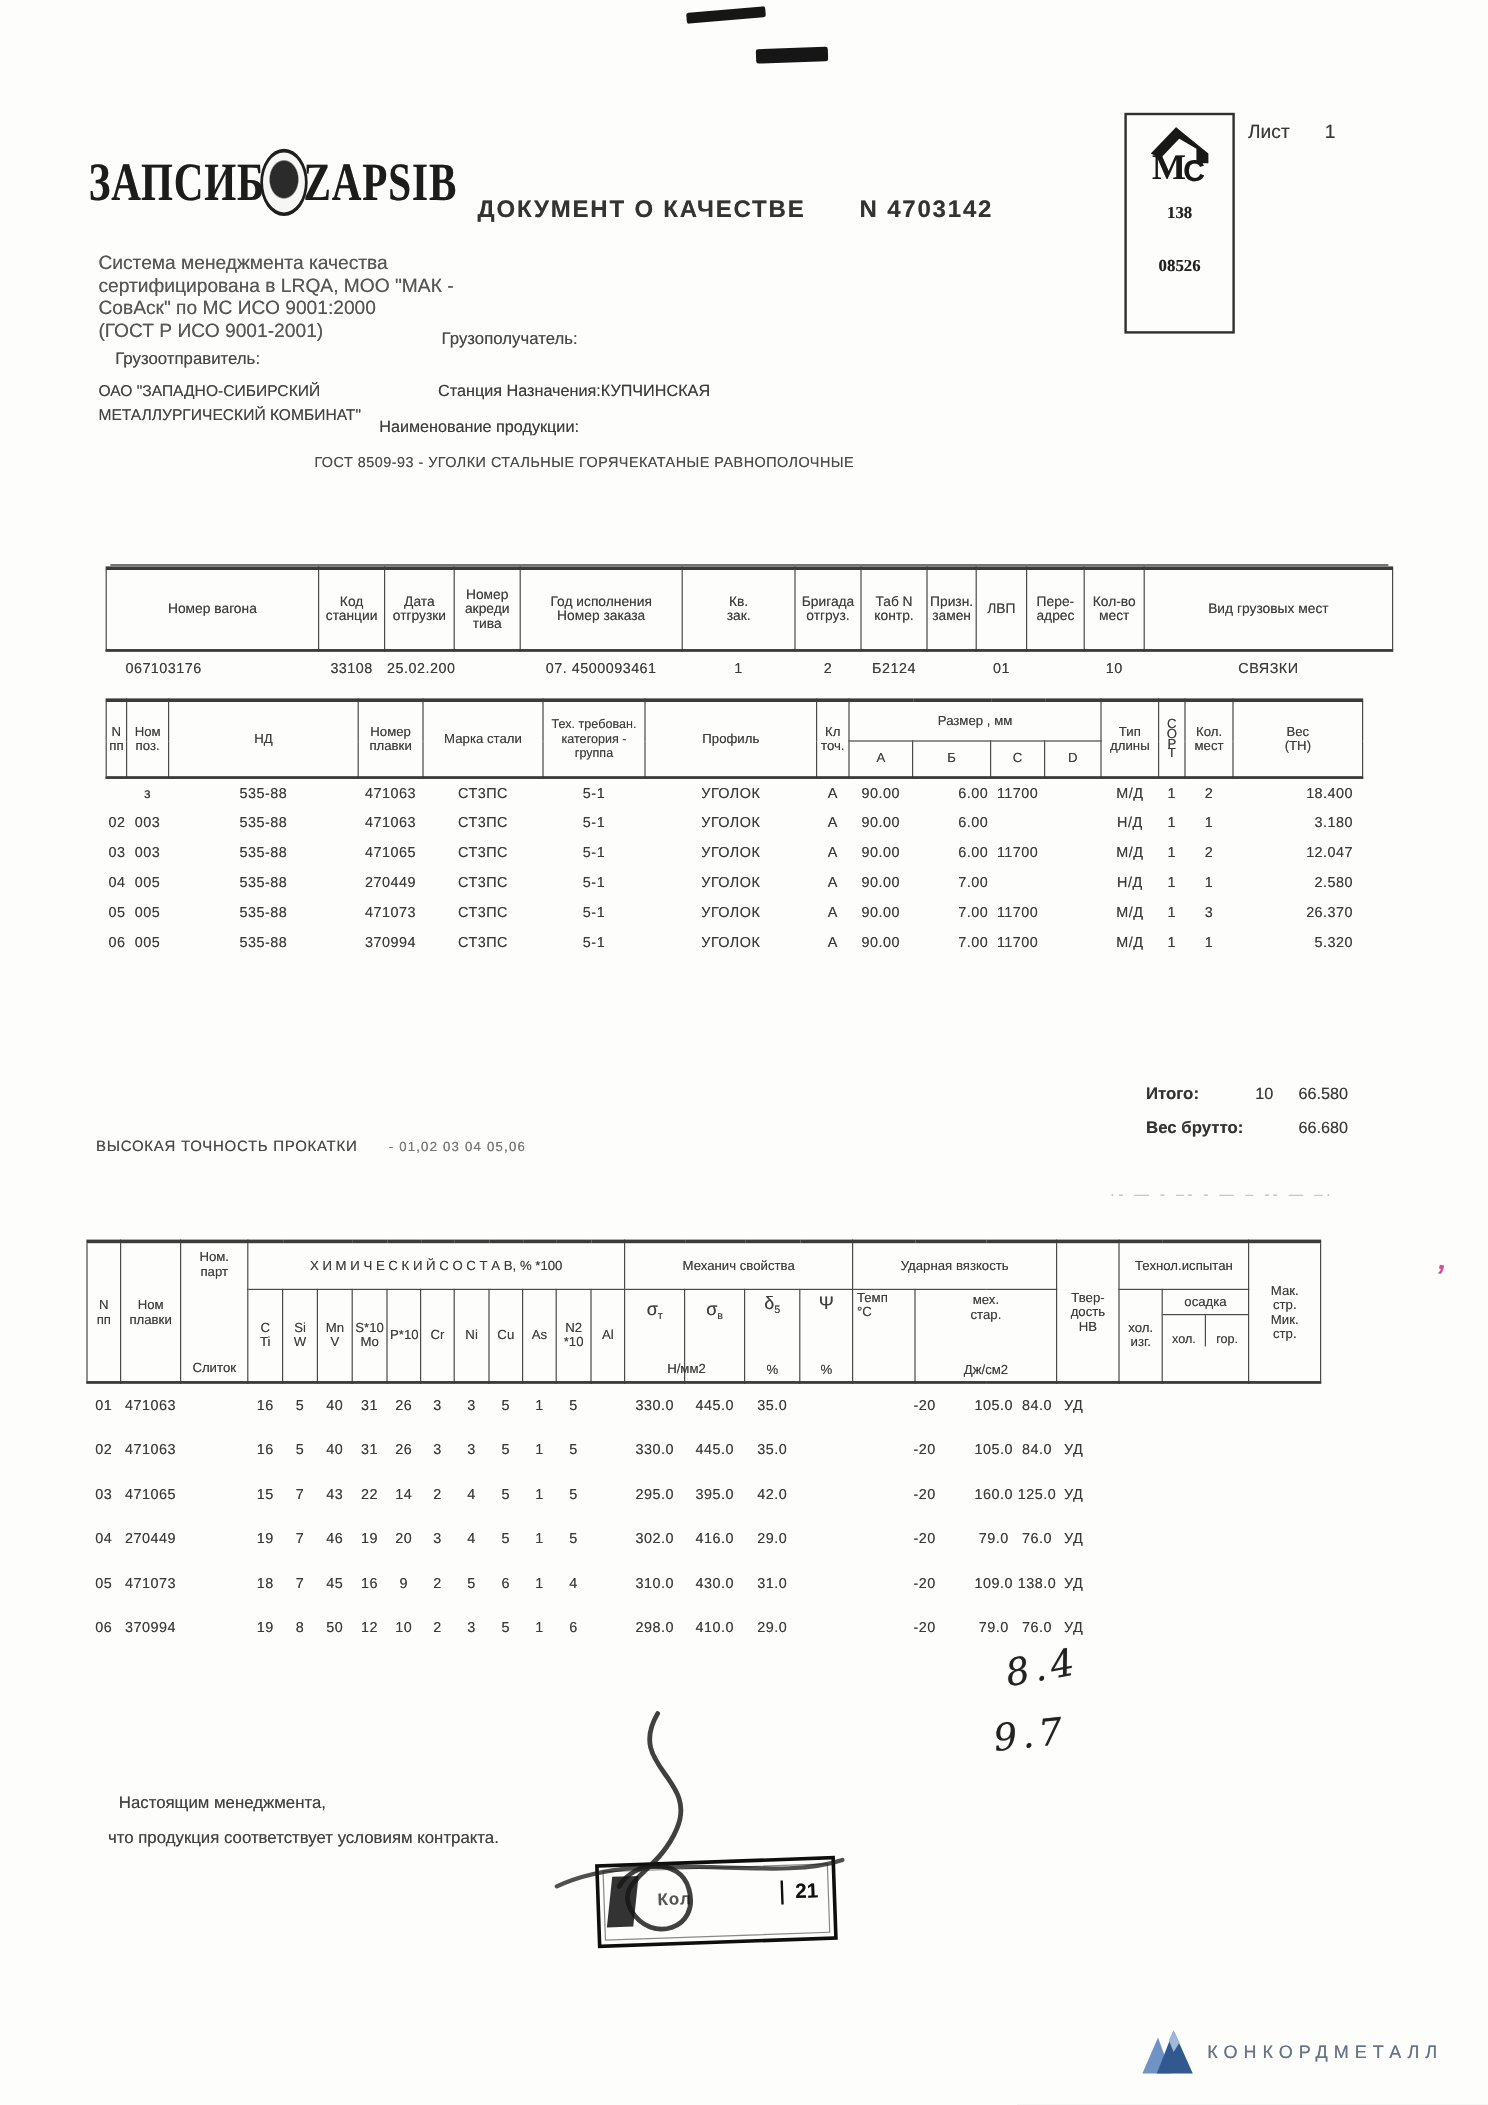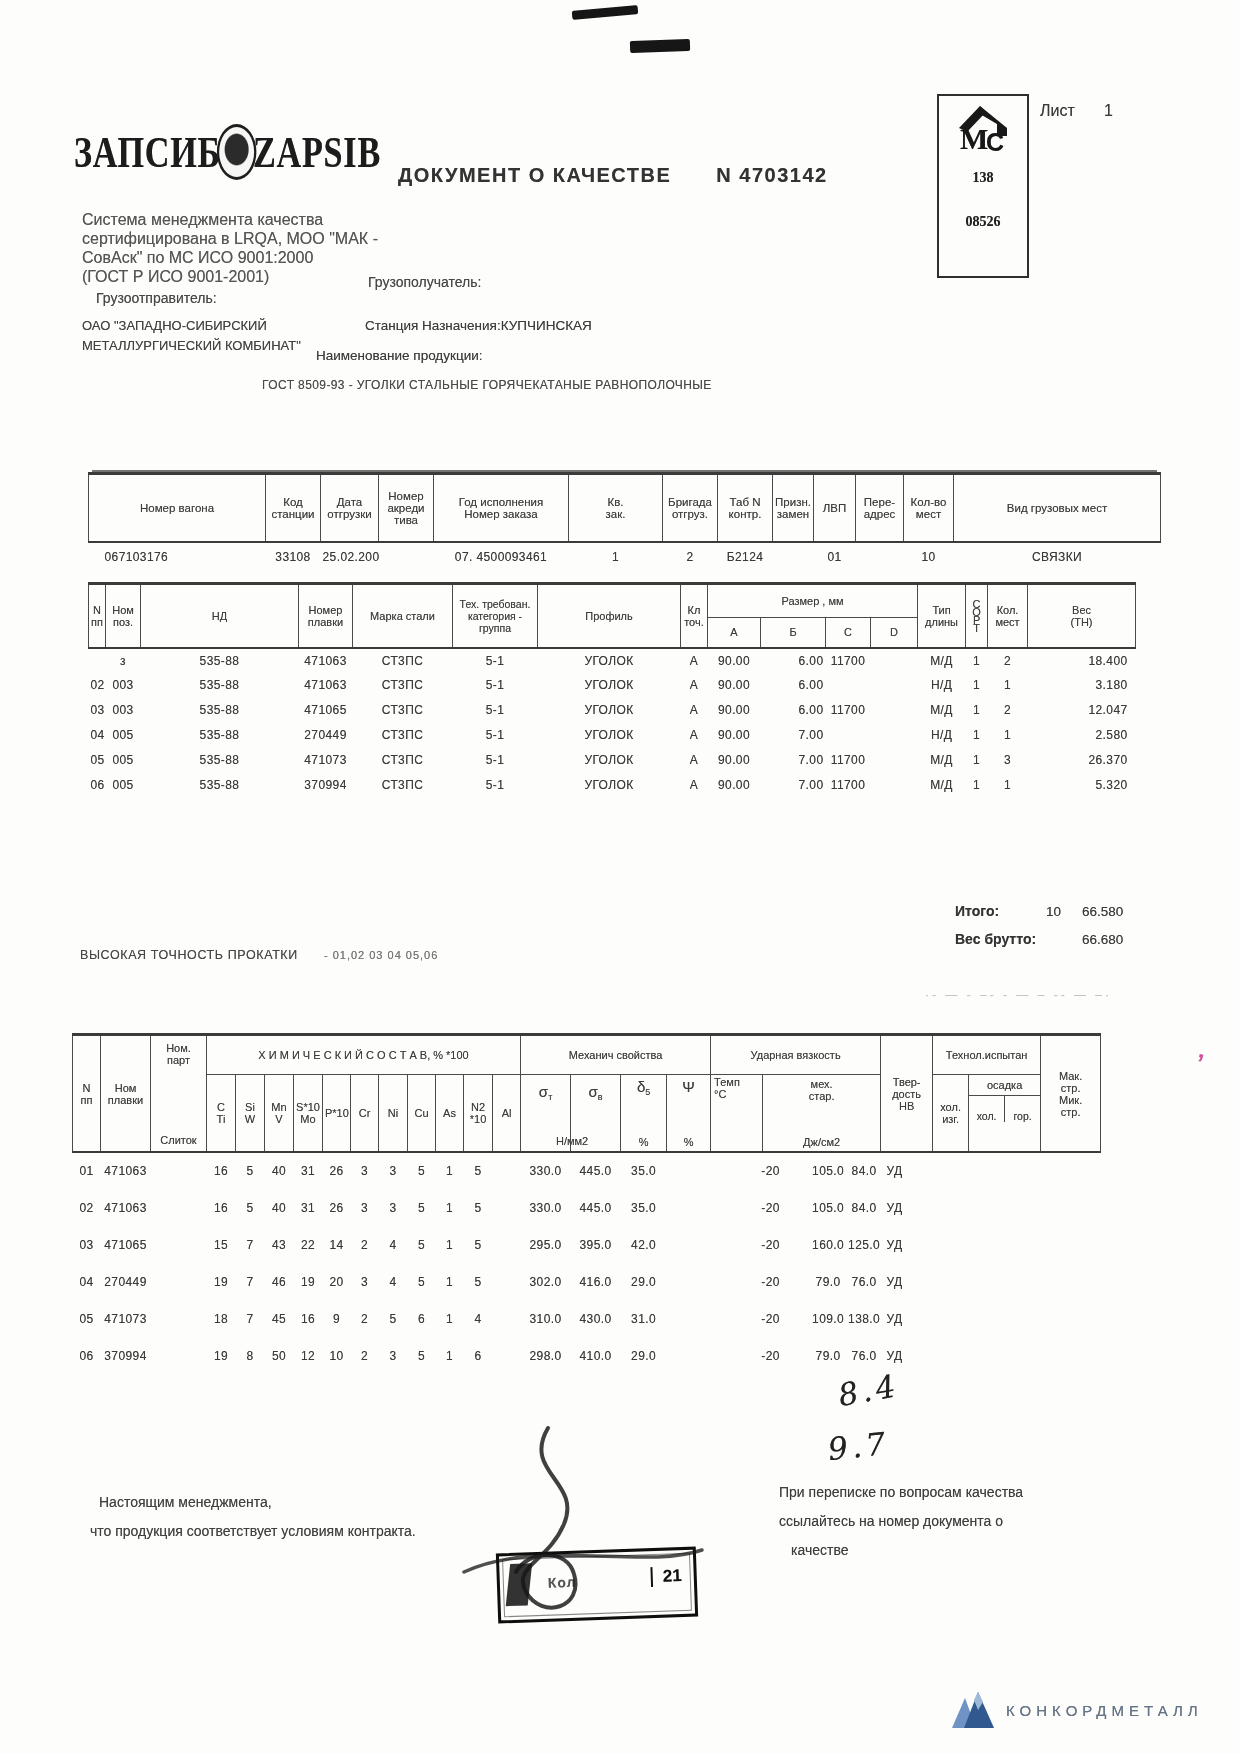--- a/index.html
+++ b/index.html
@@ -668,25 +668,20 @@
           </tr>
         </tbody>
   </table>
 
   <div class="abs hand" style="left:838px;top:1372px;transform:rotate(-10deg);">8.4</div>
   <div class="abs hand" style="left:828px;top:1428px;transform:rotate(-6deg);">9.7</div>
 
   <div class="abs attest" style="left:99px;top:1494px;">Настоящим менеджмента,</div>
   <div class="abs attest" style="left:90px;top:1523px;">что продукция соответствует условиям контракта.</div>
 
-  <div class="abs note" style="left:779px;top:1478px;">
-    <div>При переписке по вопросам качества</div>
-    <div>ссылайтесь на номер документа о</div>
-    <div style="margin-left:12px;">качестве</div>
-  </div>
 
   <div class="abs stamp-box" style="left:497px;top:1550px;">
     <div class="stamp-blob"></div>
     <div class="stamp-txt">Кол</div>
     <div class="stamp-num">21</div>
   </div>
   <svg class="abs" style="left:430px;top:1420px;" width="290" height="240" viewBox="0 0 290 240">
     <path d="M118 8 C 92 52, 152 62, 134 104 C 118 142, 82 146, 96 172 C 112 200, 154 188, 144 154 C 137 128, 98 130, 86 152" fill="none" stroke="#161616" stroke-width="4" stroke-linecap="round" opacity="0.82"></path>
     <path d="M34 152 C 106 118, 214 150, 272 130" fill="none" stroke="#161616" stroke-width="3.5" stroke-linecap="round" opacity="0.75"></path>
   </svg>

